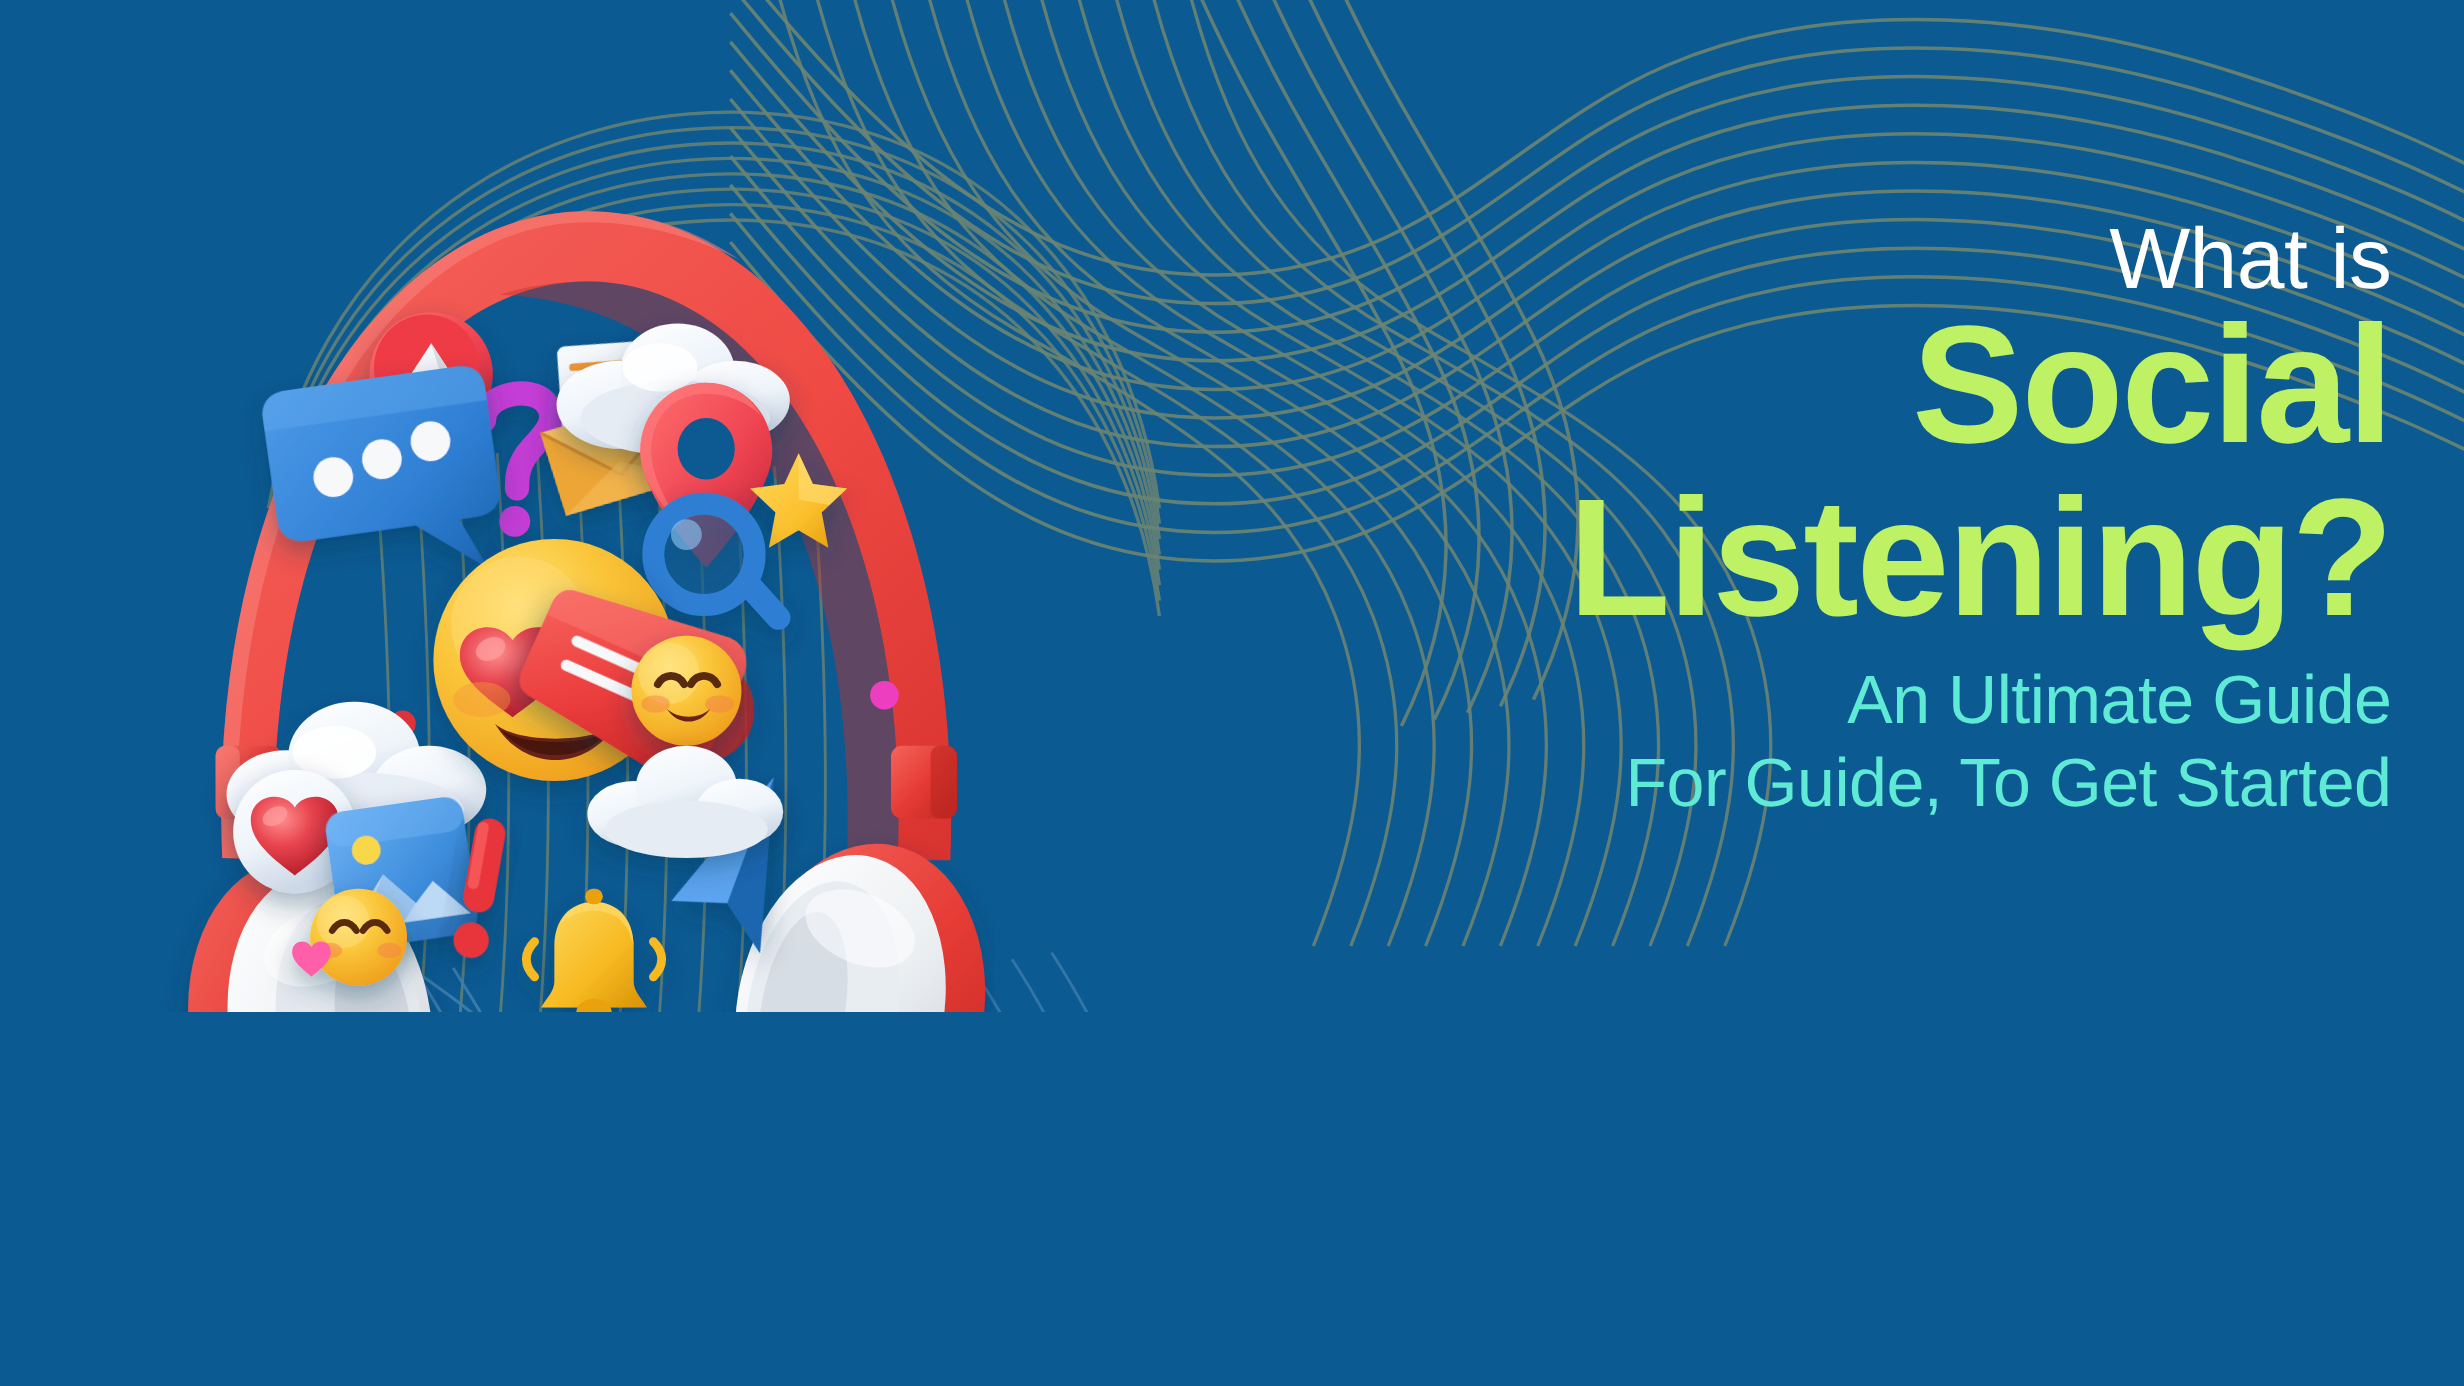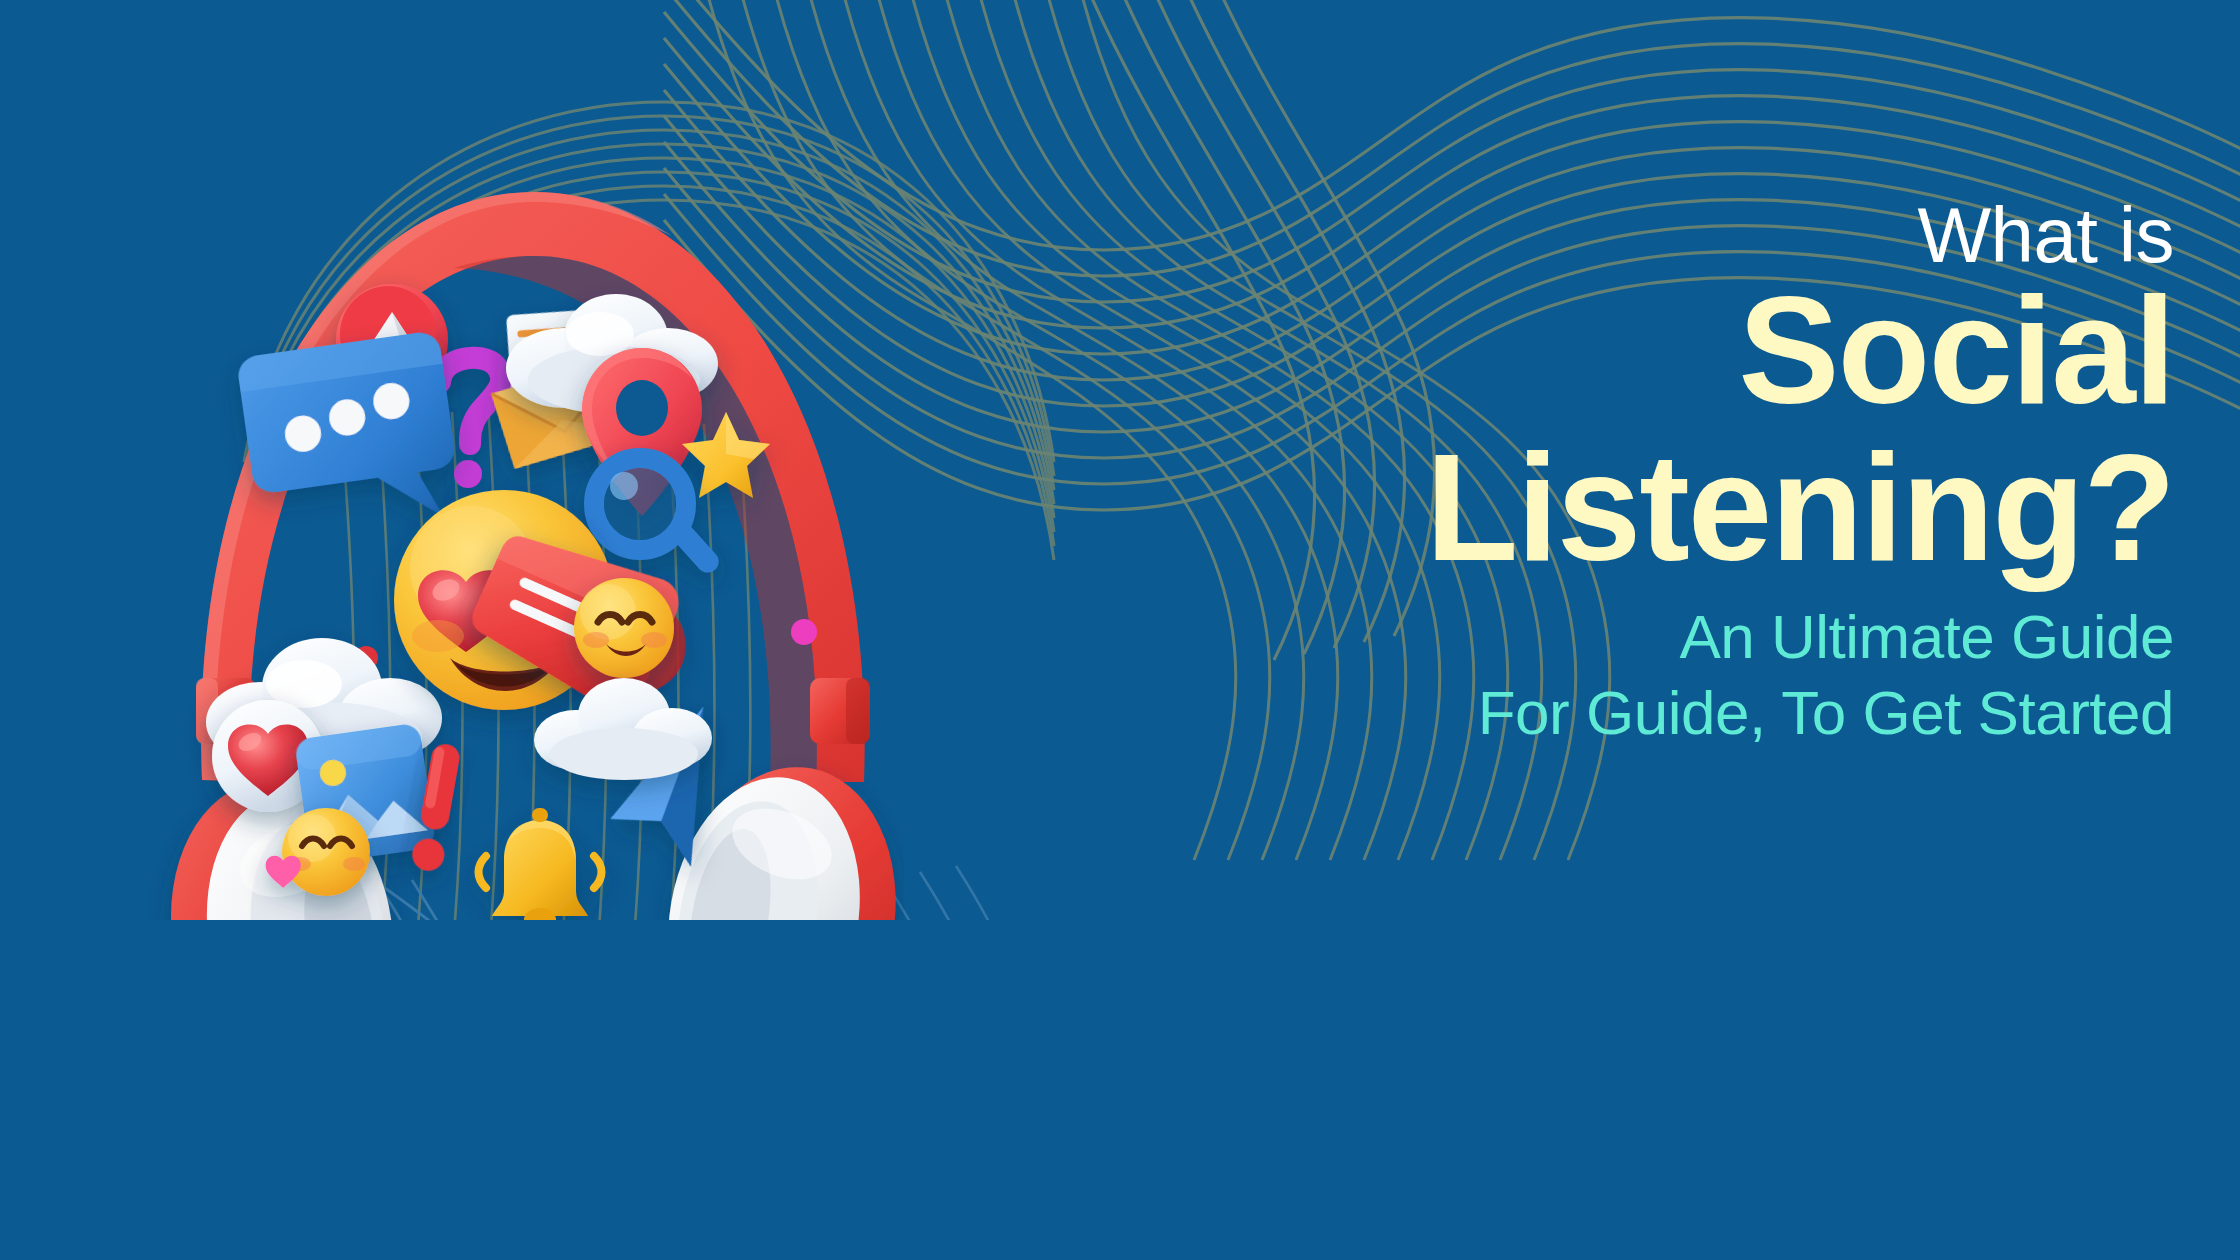--- a/index.html
+++ b/index.html
@@ -23,21 +23,21 @@
     z-index:40;
   }
   #hero-eyebrow {
     color:#ffffff;
     font-size:78px;
     line-height:1.04;
     font-weight:400;
     letter-spacing:-0.5px;
   }
   #hero-title {
-    color:#fef9c3;
+    color:#bef264;
     font-size:152px;
     line-height:1.03;
     font-weight:700;
     letter-spacing:-2px;
     margin-top:-4px;
   }
   #hero-title .tline { display:block; }
   #hero-sub {
     color:#5eead4;
     font-size:62px;

